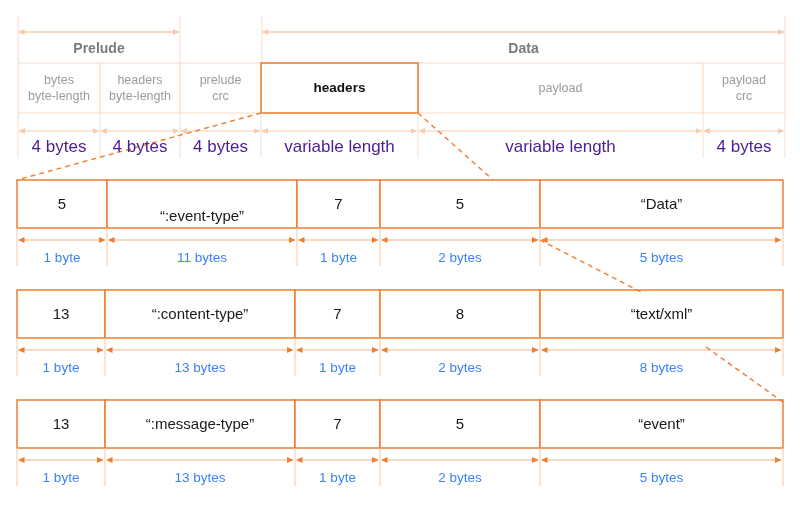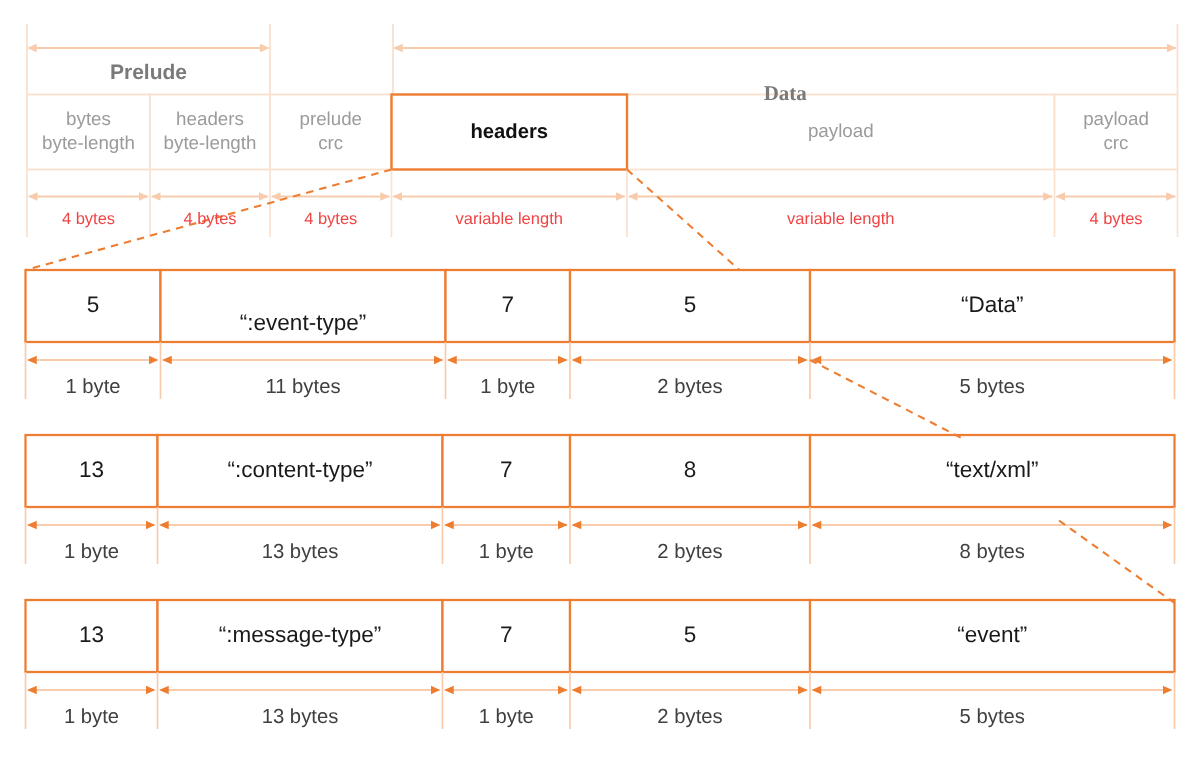--- a/index.html
+++ b/index.html
@@ -10,25 +10,25 @@
   }
   #stage{position:absolute;left:0;top:0;width:800px;height:515px;}
   svg#art{position:absolute;left:0;top:0;width:800px;height:515px;}
 
   .lbl{position:absolute;margin:0;padding:0;white-space:pre;
        text-align:center;line-height:1.18;}
 
   
   .grey{color:#9b9b9b;font-size:12.5px;}
   .grey-span{color:#7a7a7a;font-size:14px;font-weight:bold;}
-  .grey-bytes{color:#ef4444;font-size:11px;}
+  .grey-bytes{color:#4c1d95;font-size:17px;}
 
   
   .dark{color:#1a1a1a;font-size:15px;}
-  .dark-bytes{color:#404040;font-size:13.5px;}
+  .dark-bytes{color:#3b82f6;font-size:13.5px;}
 
   
   .hdr-strong{color:#111111;font-size:13.5px;font-weight:bold;}
 
   .cen{transform:translate(-50%,-50%);left:0;top:0;position:absolute;}
 </style>
 </head>
 <body>
 
 <div id="stage">
@@ -122,21 +122,21 @@
       <line x1="783" y1="448" x2="783" y2="486" stroke="#F8CBAD" stroke-width="1.1"></line>
       <line x1="542" y1="460" x2="781" y2="460" stroke="#F8CBAD" stroke-width="1.3" marker-start="url(#ah-acc-s)" marker-end="url(#ah-acc-e)"></line>
       <line x1="261" y1="113" x2="17" y2="180" stroke="#ED7D31" stroke-width="1.4" stroke-dasharray="5 4"></line>
       <line x1="418" y1="113" x2="493" y2="180" stroke="#ED7D31" stroke-width="1.4" stroke-dasharray="5 4"></line>
       <line x1="540" y1="240" x2="641" y2="292" stroke="#ED7D31" stroke-width="1.4" stroke-dasharray="5 4"></line>
       <line x1="706" y1="347" x2="783" y2="402" stroke="#ED7D31" stroke-width="1.4" stroke-dasharray="5 4"></line>
     </svg>
 
   <div id="labels">
       <div class="lbl cen grey-span" style="left: 99px; top: 48px;">Prelude</div>
-      <div class="lbl cen grey-span" style="left: 523.5px; top: 64px; font-family: Liberation Serif, serif;">Data</div>
+      <div class="lbl cen grey-span" style="left: 523.5px; top: 48px;">Data</div>
       <div class="lbl cen grey" style="left: 59px; top: 80px;">bytes</div>
       <div class="lbl cen grey" style="left: 59px; top: 96px;">byte-length</div>
       <div class="lbl cen grey" style="left: 140px; top: 80px;">headers</div>
       <div class="lbl cen grey" style="left: 140px; top: 96px;">byte-length</div>
       <div class="lbl cen grey" style="left: 220.5px; top: 80px;">prelude</div>
       <div class="lbl cen grey" style="left: 220.5px; top: 96px;">crc</div>
       <div class="lbl cen hdr-strong" style="left: 339.5px; top: 88px;">headers</div>
       <div class="lbl cen grey" style="left: 560.5px; top: 88px;">payload</div>
       <div class="lbl cen grey" style="left: 744px; top: 80px;">payload</div>
       <div class="lbl cen grey" style="left: 744px; top: 96px;">crc</div>

